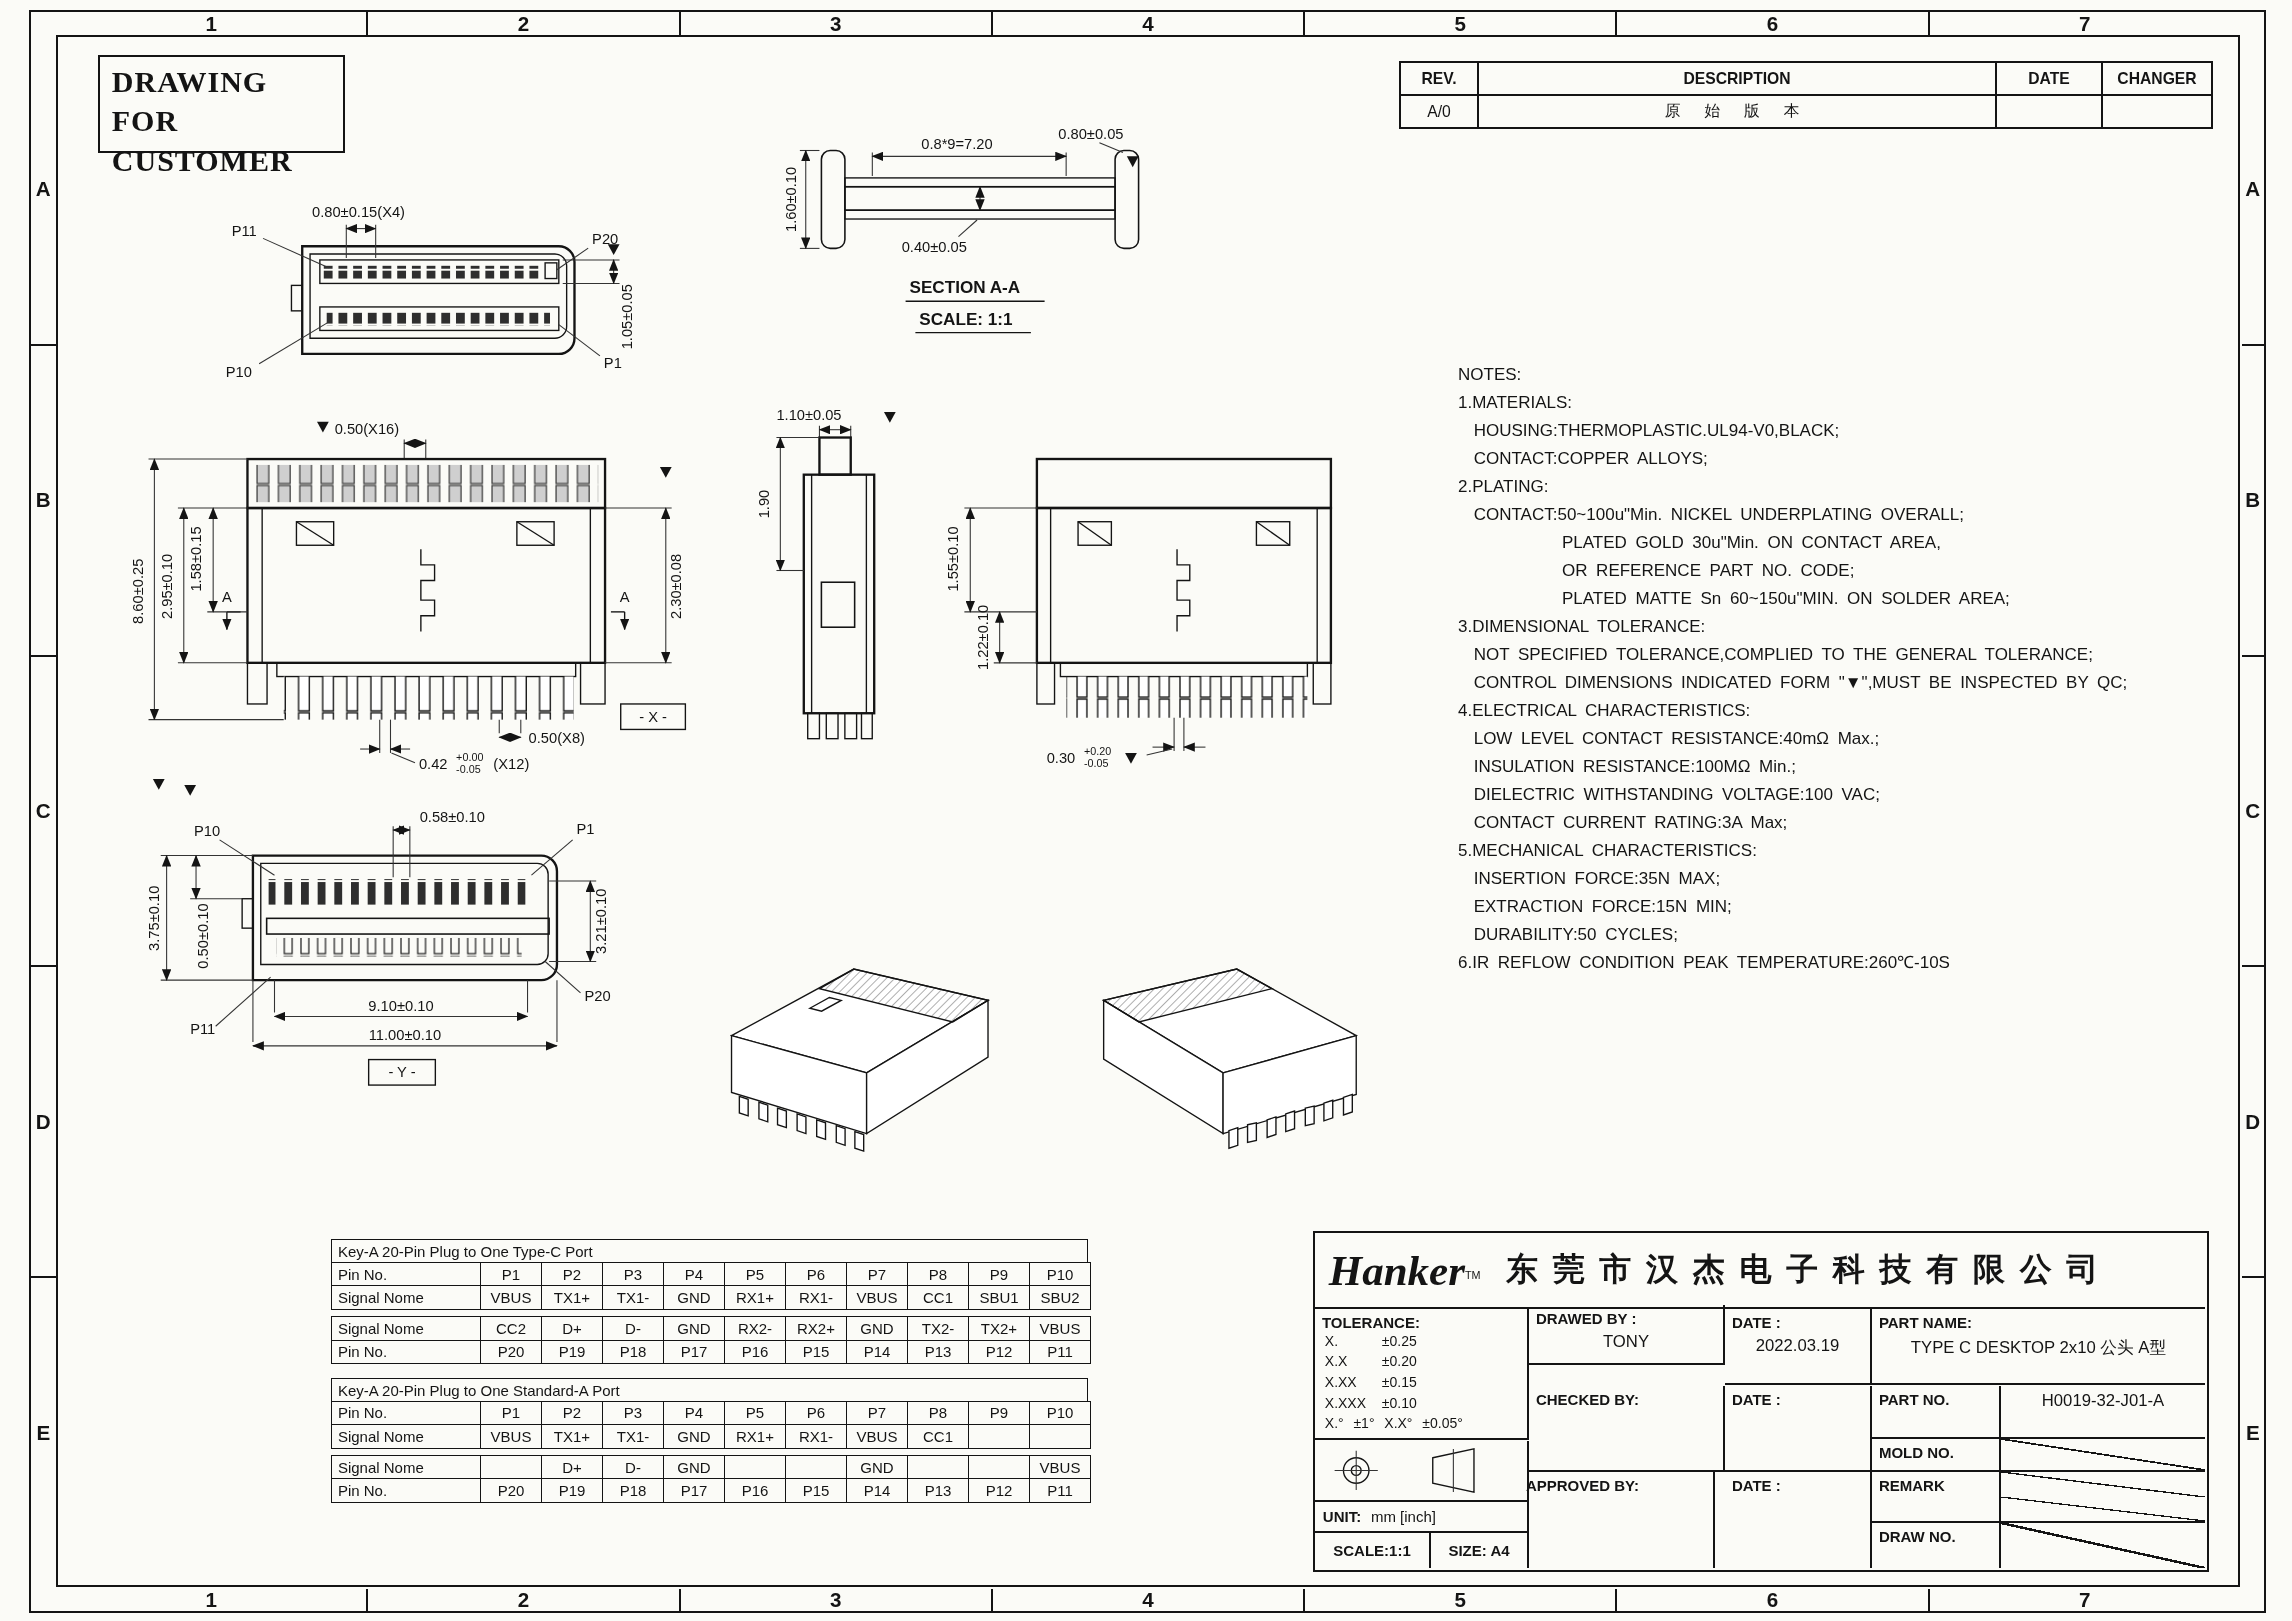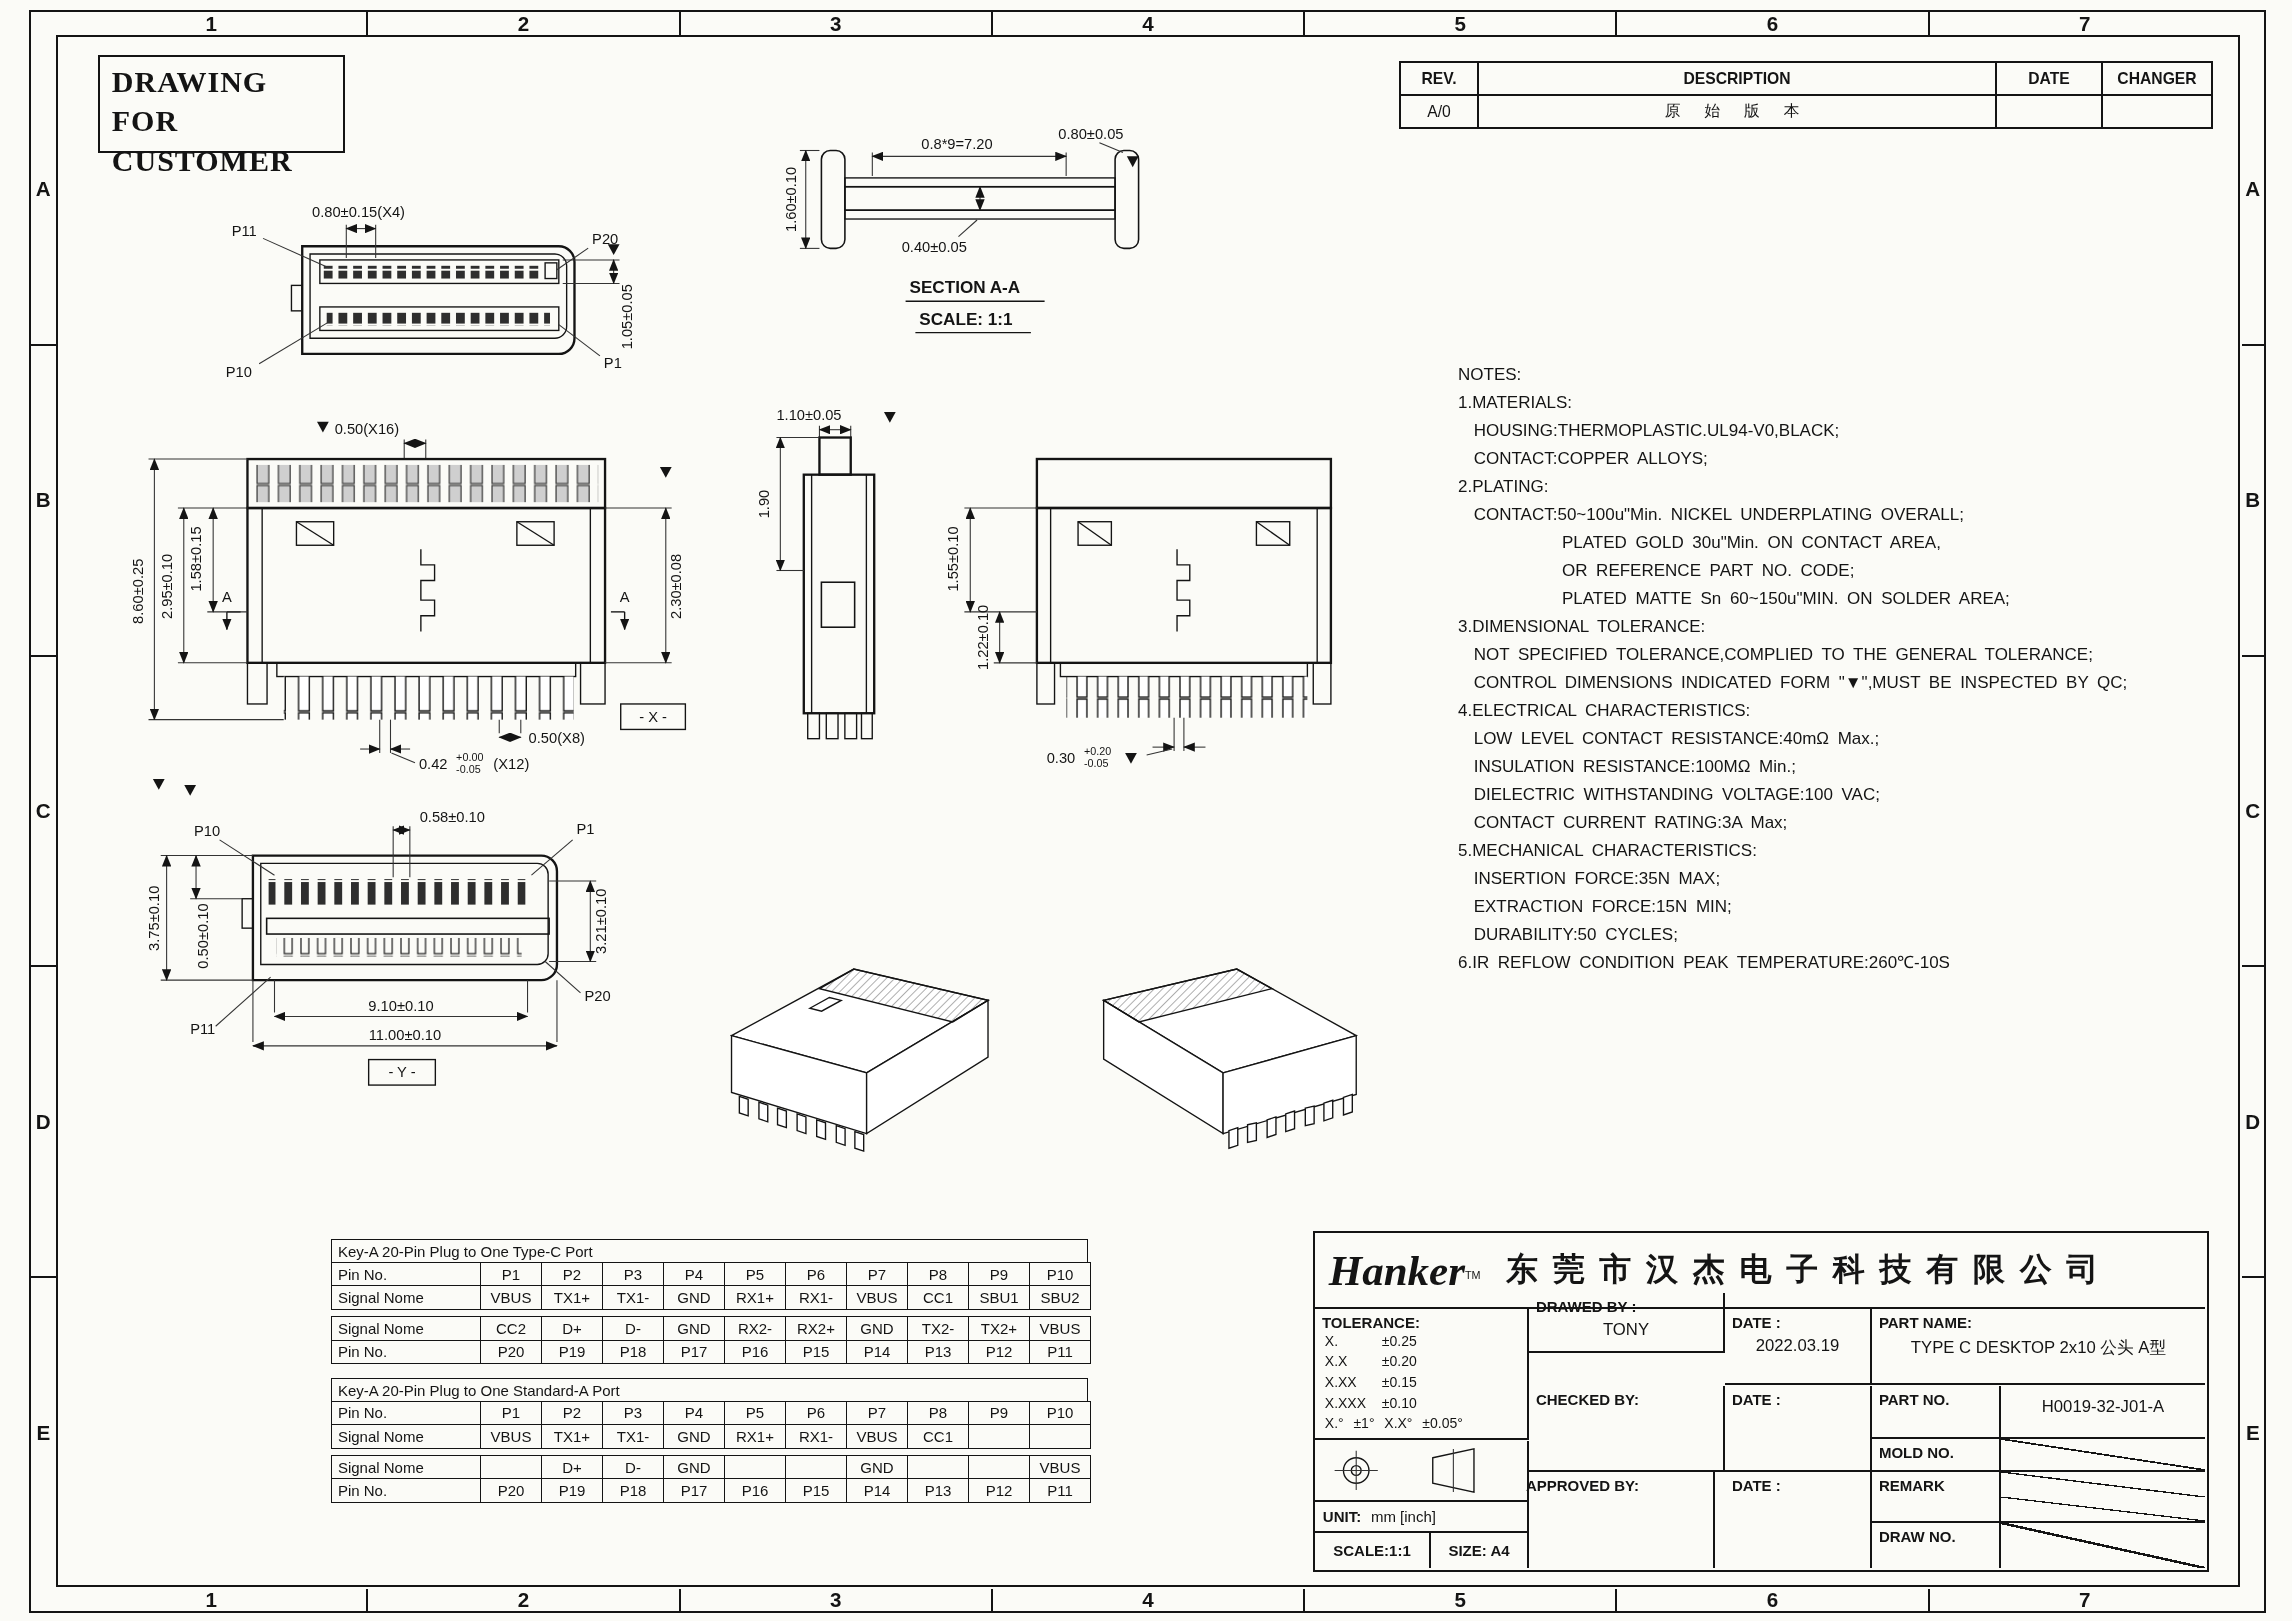--- a/index.html
+++ b/index.html
@@ -592,21 +592,21 @@
     <span class="lab" style="padding:0">UNIT:</span>
     <span>mm [inch]</span>
   </div>
   <div class="cell nb" style="left:0;top:300px;width:116px;height:35px">
       <div class="scale-cell">SCALE:1:1</div>
     </div>
   <div class="cell nb" style="left:116px;top:300px;width:98px;height:35px">
       <div class="scale-cell">SIZE: A4</div>
     </div>
 
-  <div class="cell" style="left:214px;top:60px;width:196px;height:60px">
+  <div class="cell" style="left:214px;top:72px;width:196px;height:60px">
     <div class="lab">DRAWED BY :</div>
     <div class="val">TONY</div>
   </div>
   <div class="cell" style="left:410px;top:76px;width:147px;height:76px">
     <div class="lab">DATE :</div>
     <div class="val">2022.03.19</div>
   </div>
   <div class="cell nr" style="left:557px;top:76px;width:333px;height:76px">
     <div class="lab">PART NAME:</div>
     <div class="val">TYPE C DESKTOP 2x10 公头 A型</div>
@@ -615,21 +615,21 @@
   <div class="cell" style="left:214px;top:153px;width:196px;height:86px">
     <div class="lab">CHECKED BY:</div>
   </div>
   <div class="cell" style="left:410px;top:153px;width:147px;height:86px">
     <div class="lab">DATE :</div>
   </div>
   <div class="cell" style="left:557px;top:153px;width:129px;height:53px">
     <div class="lab">PART NO.</div>
   </div>
   <div class="cell nr" style="left:686px;top:153px;width:204px;height:53px">
-    <div class="val" style="margin-top:11px">H0019-32-J01-A</div>
+    <div class="val" style="margin-top:5px">H0019-32-J01-A</div>
   </div>
   <div class="cell" style="left:557px;top:206px;width:129px;height:33px">
     <div class="lab">MOLD NO.</div>
   </div>
   <div class="cell nr diag" style="left:686px;top:206px;width:204px;height:33px"></div>
 
   <div class="cell nb" style="left:204px;top:239px;width:196px;height:96px">
     <div class="lab">APPROVED BY:</div>
   </div>
   <div class="cell nb" style="left:410px;top:239px;width:147px;height:96px">

